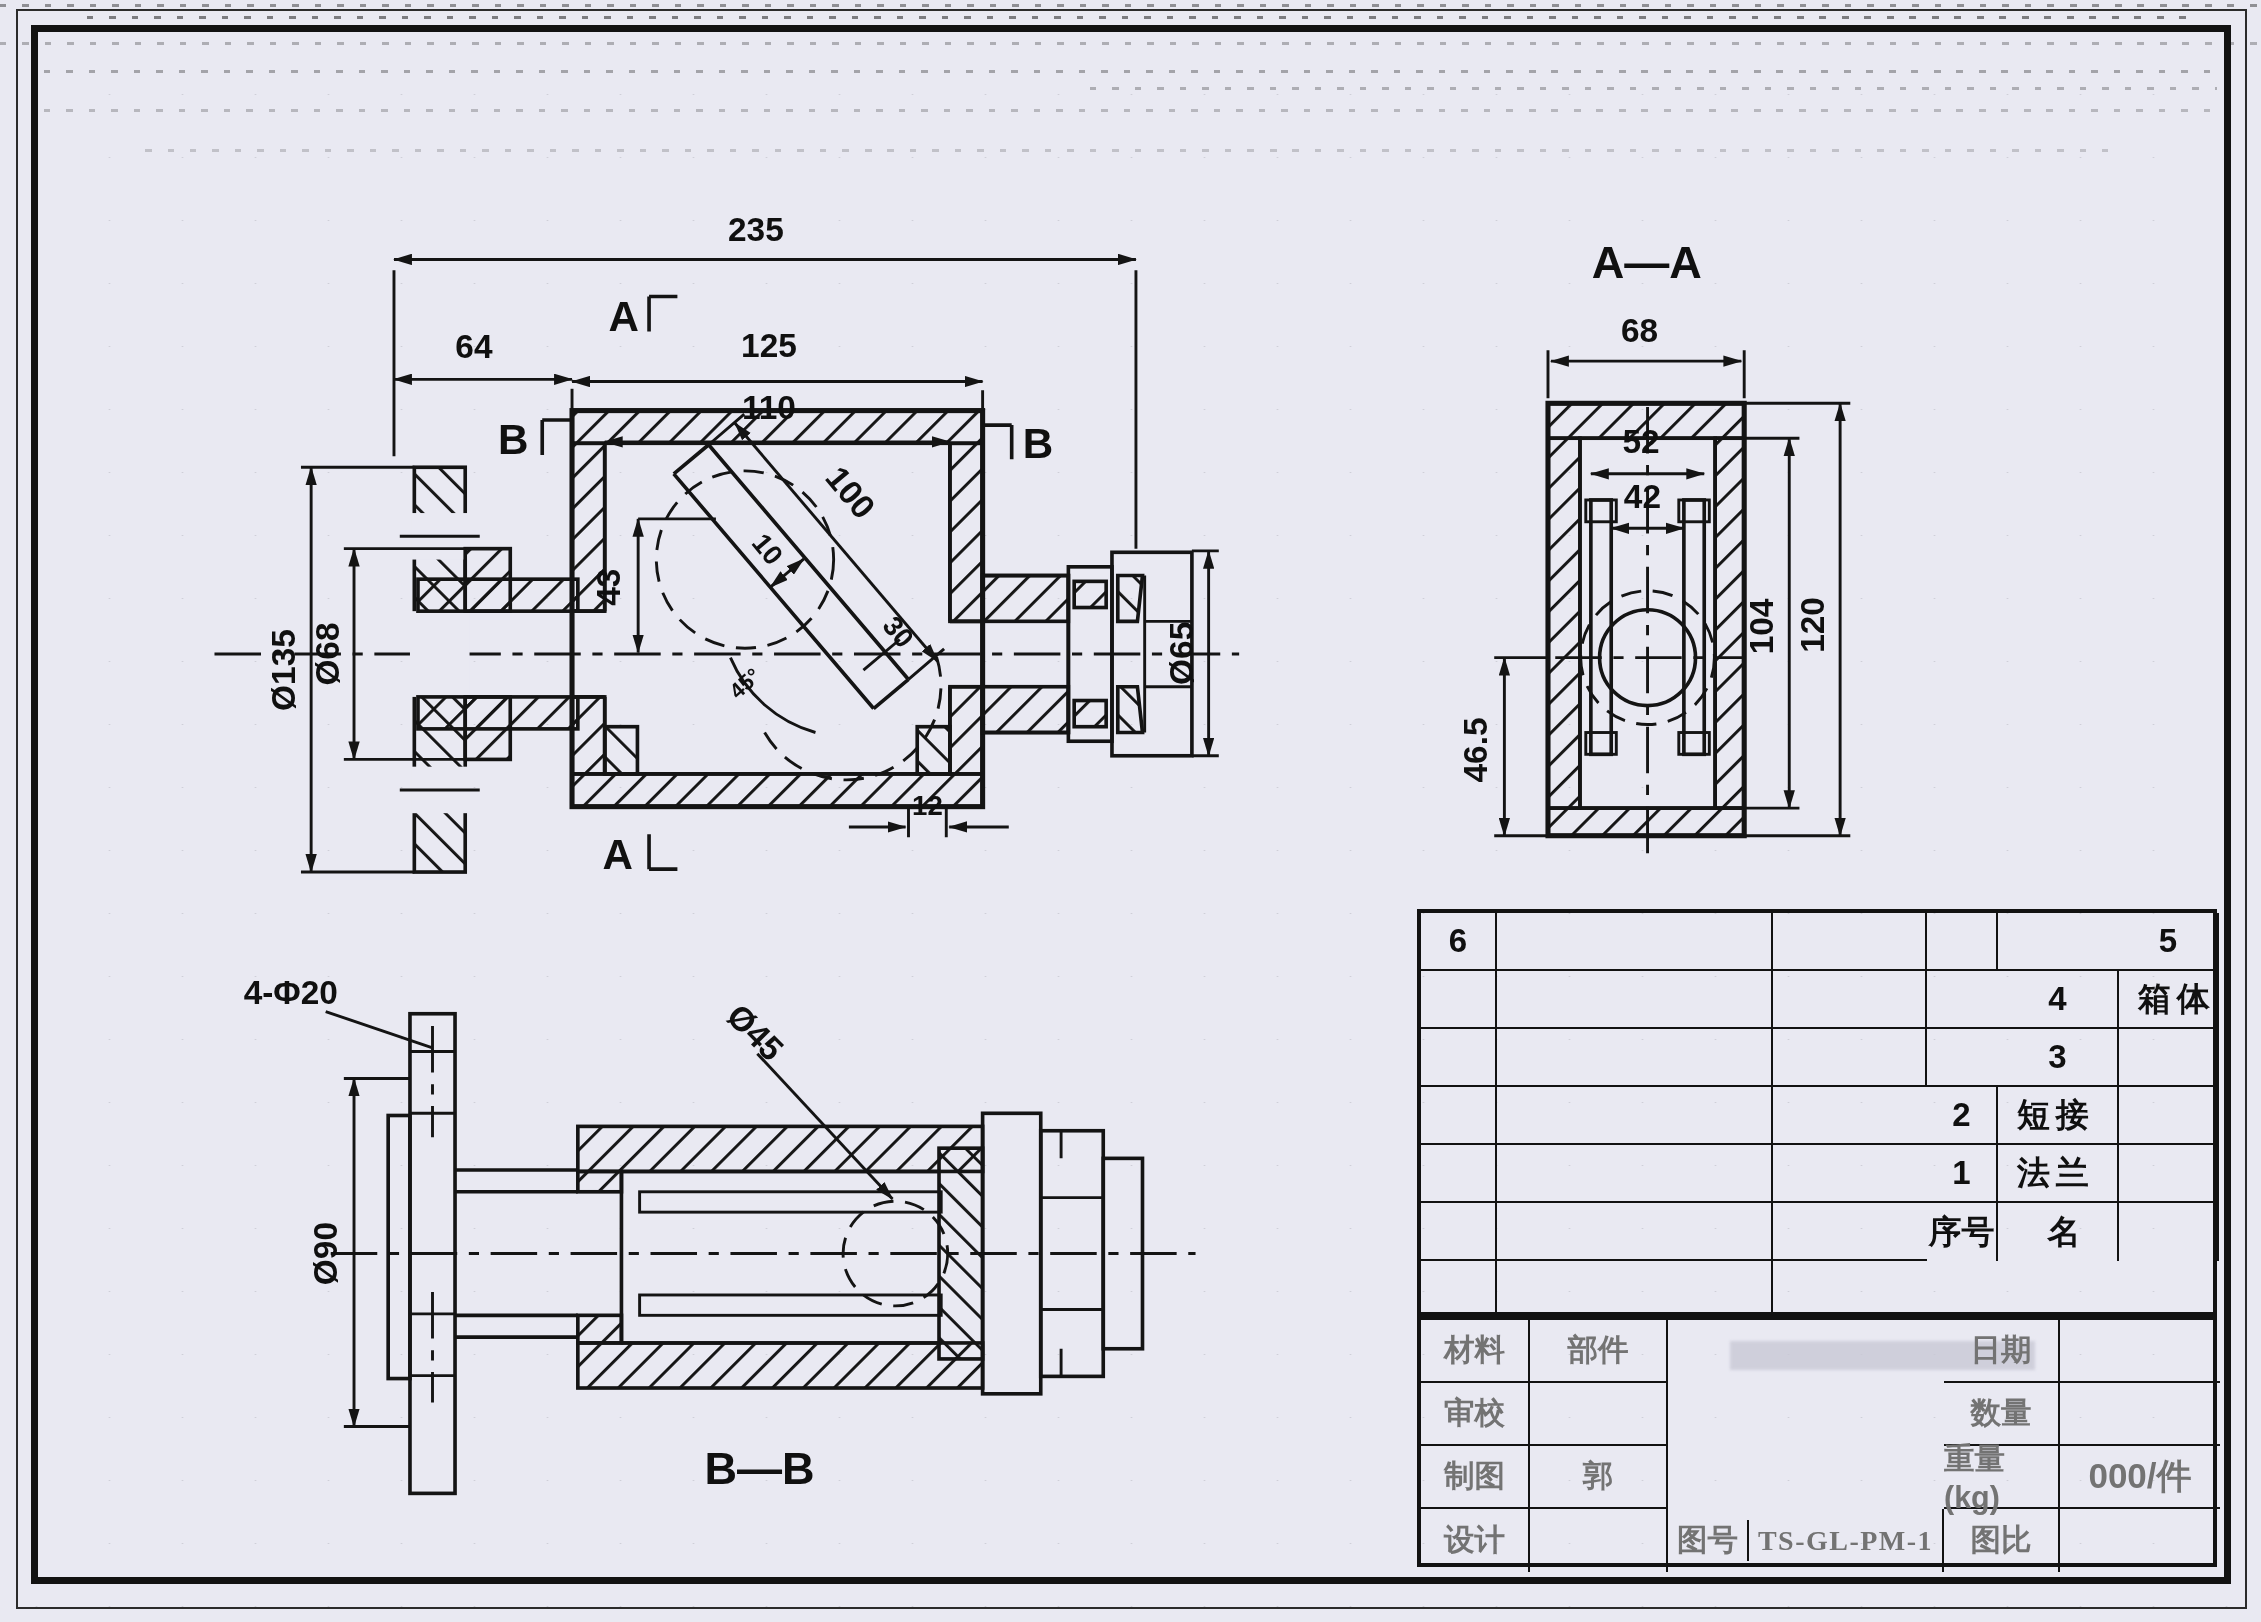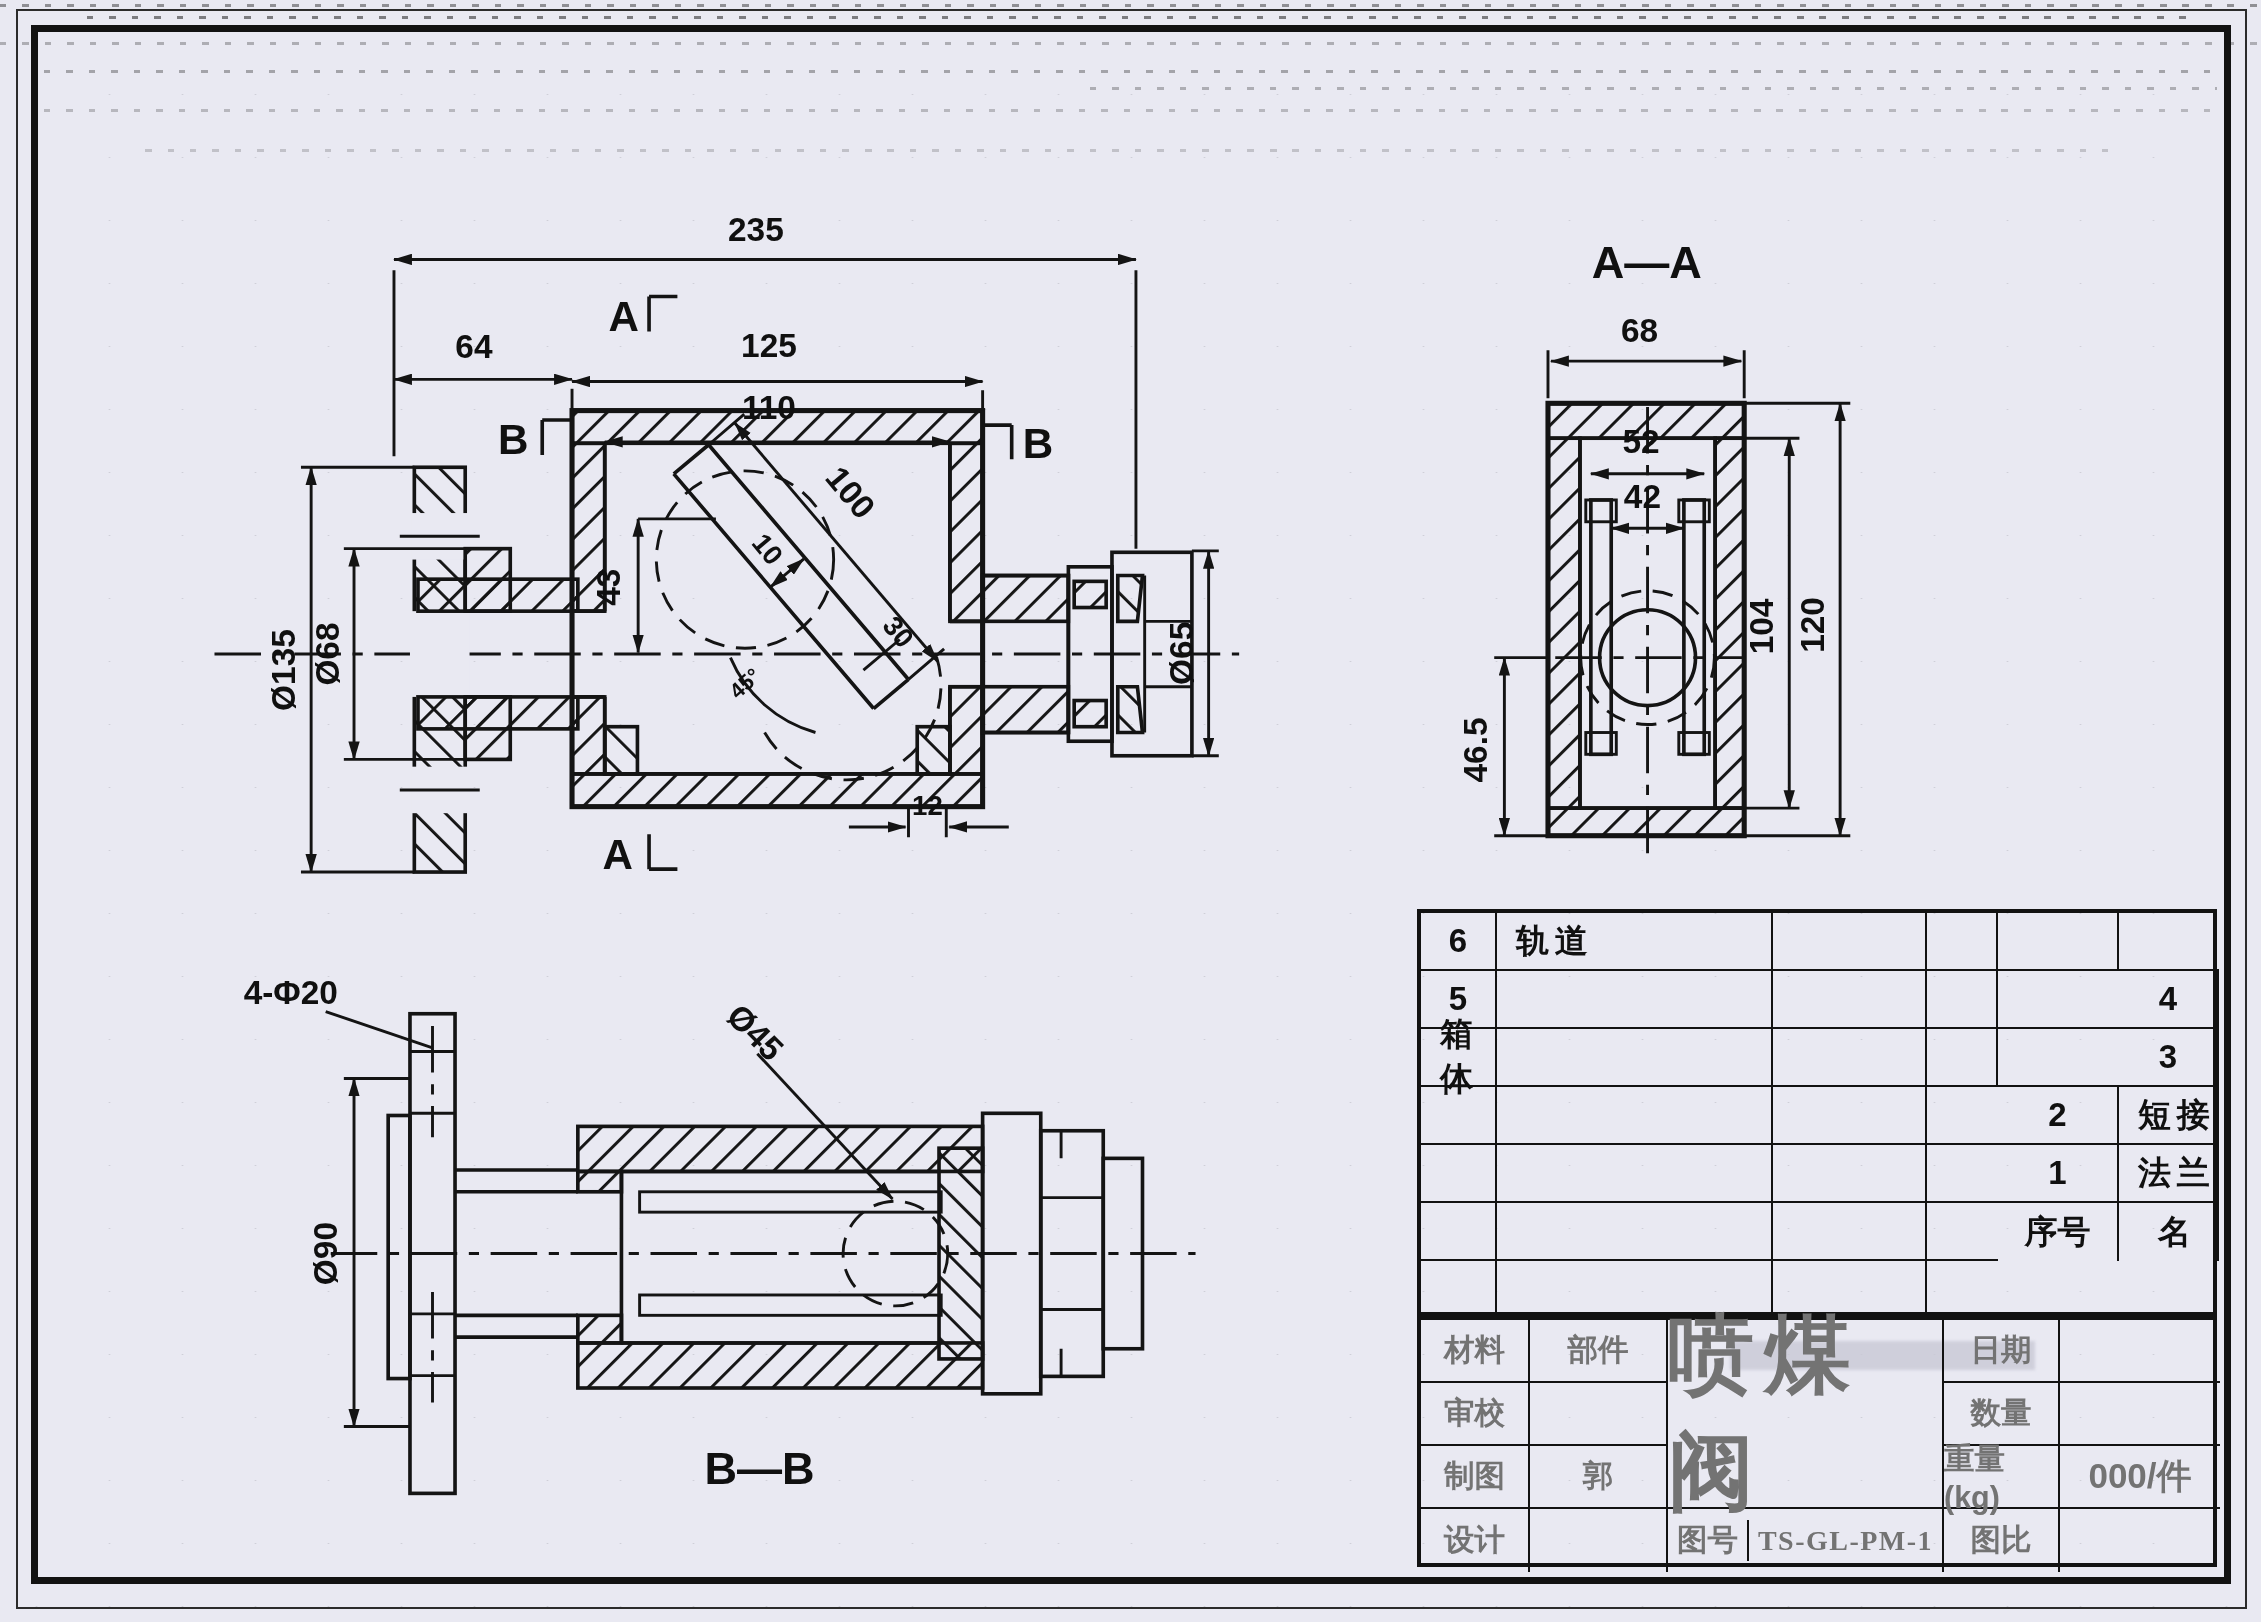--- a/index.html
+++ b/index.html
@@ -276,21 +276,20 @@
         <text class="dimtxt" transform="rotate(-90 464 1725)" x="464" y="1725">Ø90</text>
 
         <path class="dim" marker-end="url(#mA)" d="M1042,1450 L1228,1650"></path>
         <text class="dimtxt" transform="rotate(45 1028 1432)" x="1028" y="1432">Ø45</text>
       </g>
     </g>
   </svg>
 
   <div class="plist">
     <div class="pc">6</div>
-    <div class="pc name">轨道</div>
     <div class="pc"></div>
       <div class="pc"></div>
       <div class="pc"></div>
       <div class="pc last"></div>
 
     <div class="pc">5</div>
     <div class="pc"></div>
       <div class="pc"></div>
       <div class="pc"></div>
       <div class="pc last"></div>
@@ -326,21 +325,20 @@
     <div class="pc name bot" style="justify-content:center;">名</div>
     <div class="pc bot"></div>
       <div class="pc bot"></div>
       <div class="pc bot"></div>
       <div class="pc last bot"></div>
   </div>
 
   <div class="tblock">
     <div class="tc" style="grid-column:1;grid-row:1">材料</div>
     <div class="tc" style="grid-column:2;grid-row:1">部件</div>
-    <div class="tc bigtitle">喷煤阀</div>
     <div class="tc" style="grid-column:4;grid-row:1">日期</div>
     <div class="tc norb" style="grid-column:5;grid-row:1"></div>
 
     <div class="tc" style="grid-column:1;grid-row:2">审校</div>
     <div class="tc" style="grid-column:2;grid-row:2"></div>
     <div class="tc" style="grid-column:4;grid-row:2">数量</div>
     <div class="tc norb" style="grid-column:5;grid-row:2"></div>
 
     <div class="tc" style="grid-column:1;grid-row:3">制图</div>
     <div class="tc" style="grid-column:2;grid-row:3">郭</div>

